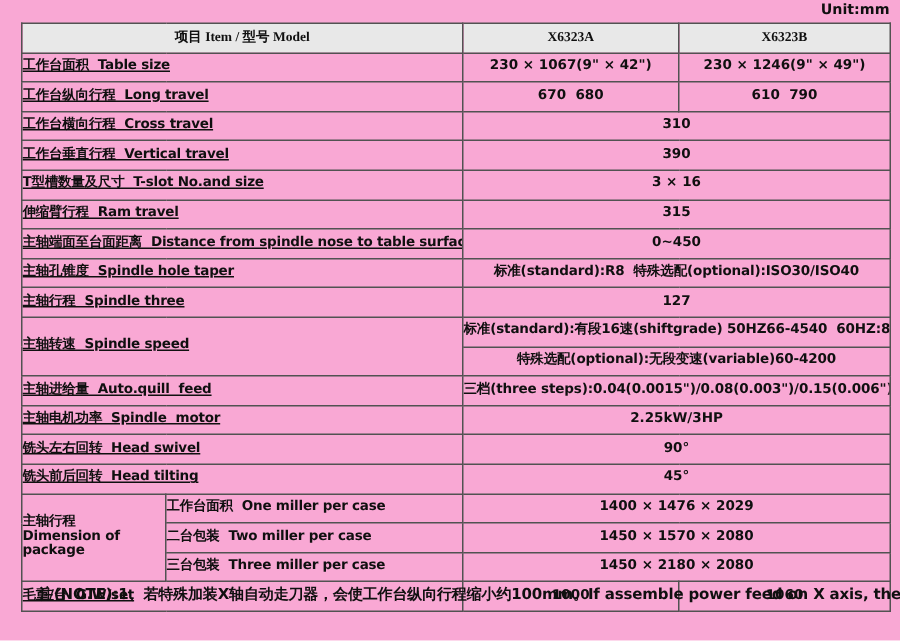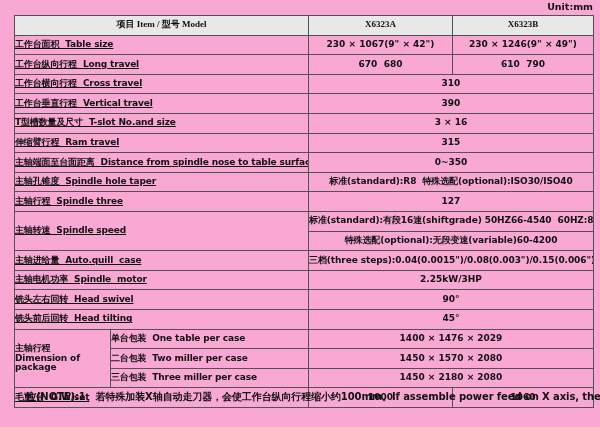--- a/index.html
+++ b/index.html
@@ -94,21 +94,21 @@
         <td class="val" colspan="2">3 × 16</td>
       </tr>
 
       <tr>
         <td class="lbl" colspan="2">伸缩臂行程  Ram travel</td>
         <td class="val" colspan="2">315</td>
       </tr>
 
       <tr>
         <td class="lbl" colspan="2">主轴端面至台面距离  Distance from spindle nose to table surface</td>
-        <td class="val" colspan="2">0~350</td>
+        <td class="val" colspan="2">0~450</td>
       </tr>
 
       <tr>
         <td class="lbl" colspan="2">主轴孔锥度  Spindle hole taper</td>
         <td class="val-med" colspan="2">标准(standard):R8  特殊选配(optional):ISO30/ISO40</td>
       </tr>
 
       <tr>
         <td class="lbl" colspan="2">主轴行程  Spindle three</td>
         <td class="val" colspan="2">127</td>
@@ -116,21 +116,21 @@
 
       <tr>
         <td class="lbl" colspan="2" rowspan="2">主轴转速  Spindle speed</td>
         <td class="val-sm" colspan="2">标准(standard):有段16速(shiftgrade) 50HZ66-4540  60HZ:80-5440</td>
       </tr>
       <tr>
         <td class="val-med" colspan="2">特殊选配(optional):无段变速(variable)60-4200</td>
       </tr>
 
       <tr>
-        <td class="lbl" colspan="2">主轴进给量  Auto.quill  case</td>
+        <td class="lbl" colspan="2">主轴进给量  Auto.quill  feed</td>
         <td class="val-sm" colspan="2">三档(three steps):0.04(0.0015")/0.08(0.003")/0.15(0.006")mm/revolution</td>
       </tr>
 
       <tr>
         <td class="lbl" colspan="2">主轴电机功率  Spindle  motor</td>
         <td class="val" colspan="2">2.25kW/3HP</td>
       </tr>
 
       <tr>
         <td class="lbl" colspan="2">铣头左右回转  Head swivel</td>
@@ -140,21 +140,21 @@
       <tr>
         <td class="lbl" colspan="2">铣头前后回转  Head tilting</td>
         <td class="val" colspan="2">45°</td>
       </tr>
 
       <tr>
         <td class="grp" rowspan="3">
           <span>主轴行程</span><br>
           <span>Dimension of package</span>
         </td>
-        <td class="sublbl">单台包装  One table per case</td>
+        <td class="sublbl">工作台面积  One miller per case</td>
         <td class="val" colspan="2">1400 × 1476 × 2029</td>
       </tr>
       <tr>
         <td class="sublbl">二台包装  Two miller per case</td>
         <td class="val" colspan="2">1450 × 1570 × 2080</td>
       </tr>
       <tr>
         <td class="sublbl">三台包装  Three miller per case</td>
         <td class="val" colspan="2">1450 × 2180 × 2080</td>
       </tr>

